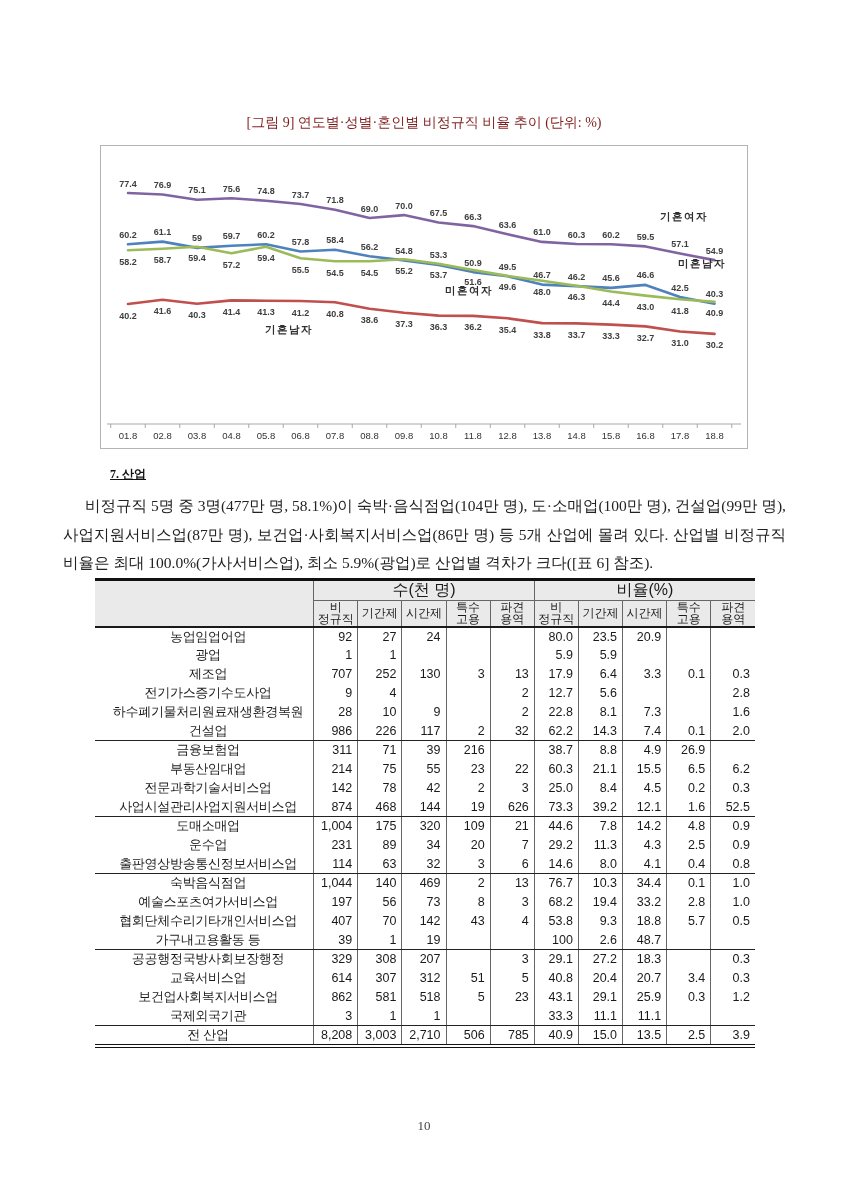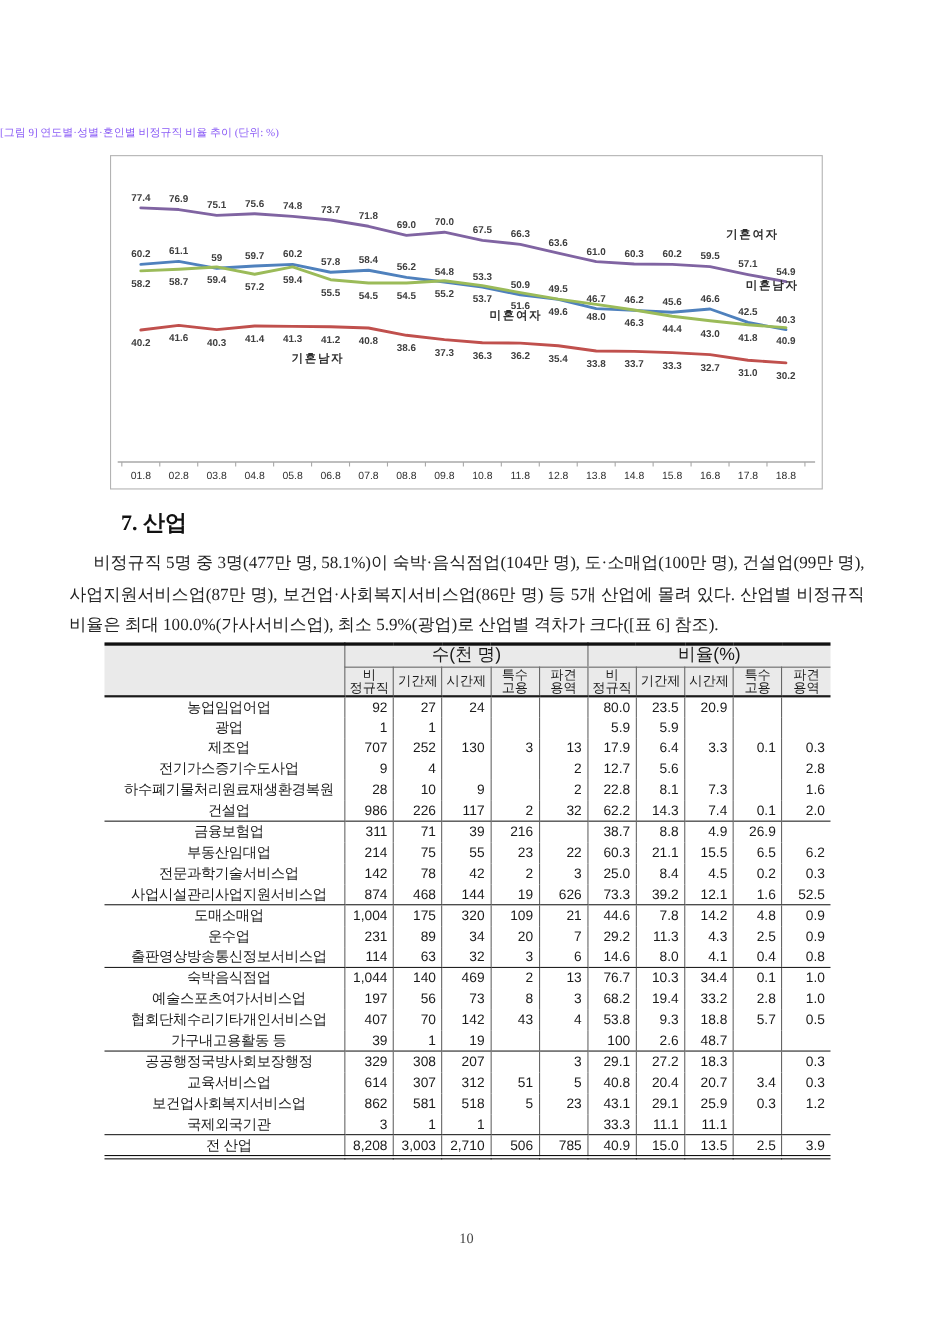--- a/index.html
+++ b/index.html
@@ -4,32 +4,32 @@
 <style>
   * { margin:0; padding:0; box-sizing:border-box; }
   html,body { background:#ffffff; }
   .page {
     position:relative; width:848px; height:1200px; margin:0 auto;
     background:#ffffff; color:#1a1a1a;
     font-family:"Liberation Serif","DejaVu Serif",serif;
     padding-top:114px; overflow:hidden;
   }
   .fig-title {
-    font-size:10px; color:#8b5cf6; letter-spacing:0px;
+    text-align:center; font-size:14px; color:#7f1d1d; letter-spacing:0px;
   }
   .fig-frame {
     margin:13px 0 0 100px; width:648px; height:304px;
     border:1px solid #b3b3b3; background:#fff;
   }
   svg { display:block; }
   .cat-label { font-family:"Liberation Sans","DejaVu Sans",sans-serif; font-size:9.5px; fill:#333; }
   .data-label { font-family:"Liberation Sans","DejaVu Sans",sans-serif; font-size:9px; font-weight:bold; fill:#3f3f3f; }
   .series-name { font-family:"Liberation Sans","DejaVu Sans",sans-serif; font-size:10.5px; font-weight:bold; fill:#2f2f2f; letter-spacing:1.5px; }
   .section-heading {
-    margin:17px 0 0 110px; font-size:20px; font-weight:bold; color:#111;
+    margin:17px 0 0 110px; font-size:12px; font-weight:bold; color:#111;text-decoration:underline;
   }
   .body-par {
     margin:9px 62px 0 63px; font-size:15.5px; line-height:28.5px;
     text-align:justify; text-indent:22px; color:#222;
     word-break:break-all;
   }
   .tbl-caption { margin:30px 0 8px 88px; font-size:14px; color:#222; }
   table.industry {
     margin-left:95px; width:660px; border-collapse:collapse; table-layout:fixed;
     font-family:"Liberation Sans","DejaVu Sans",sans-serif;

